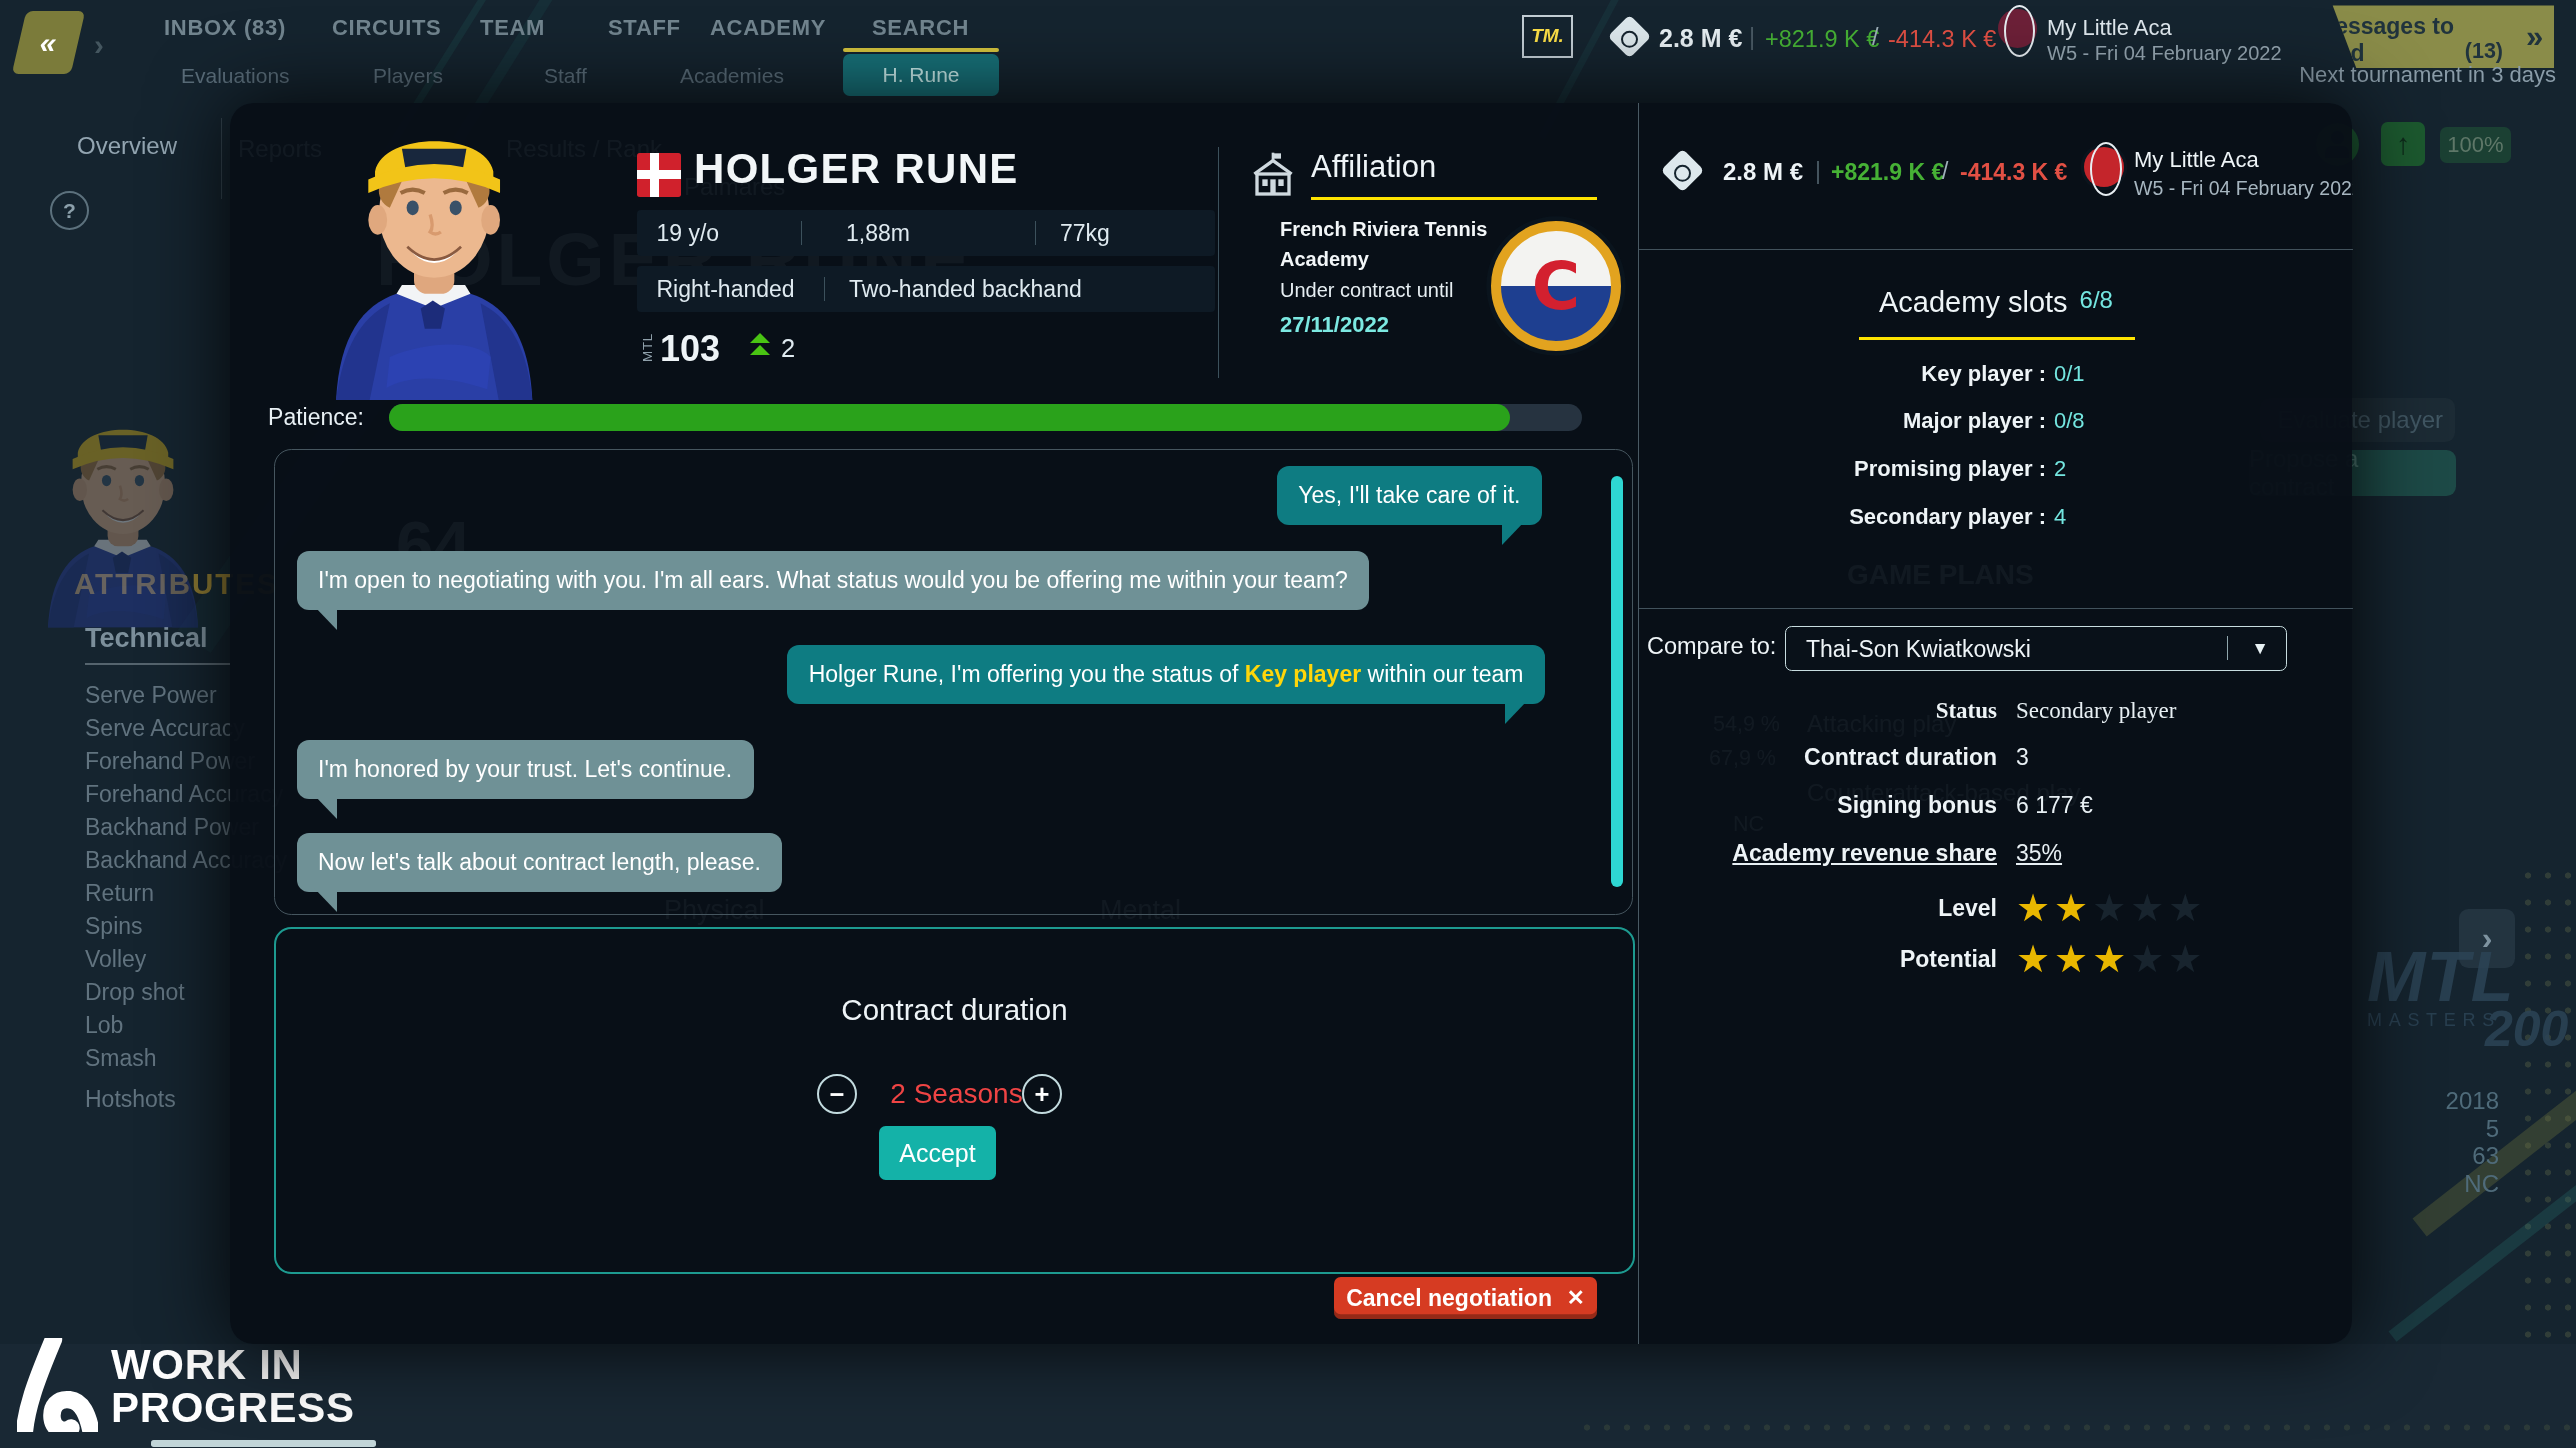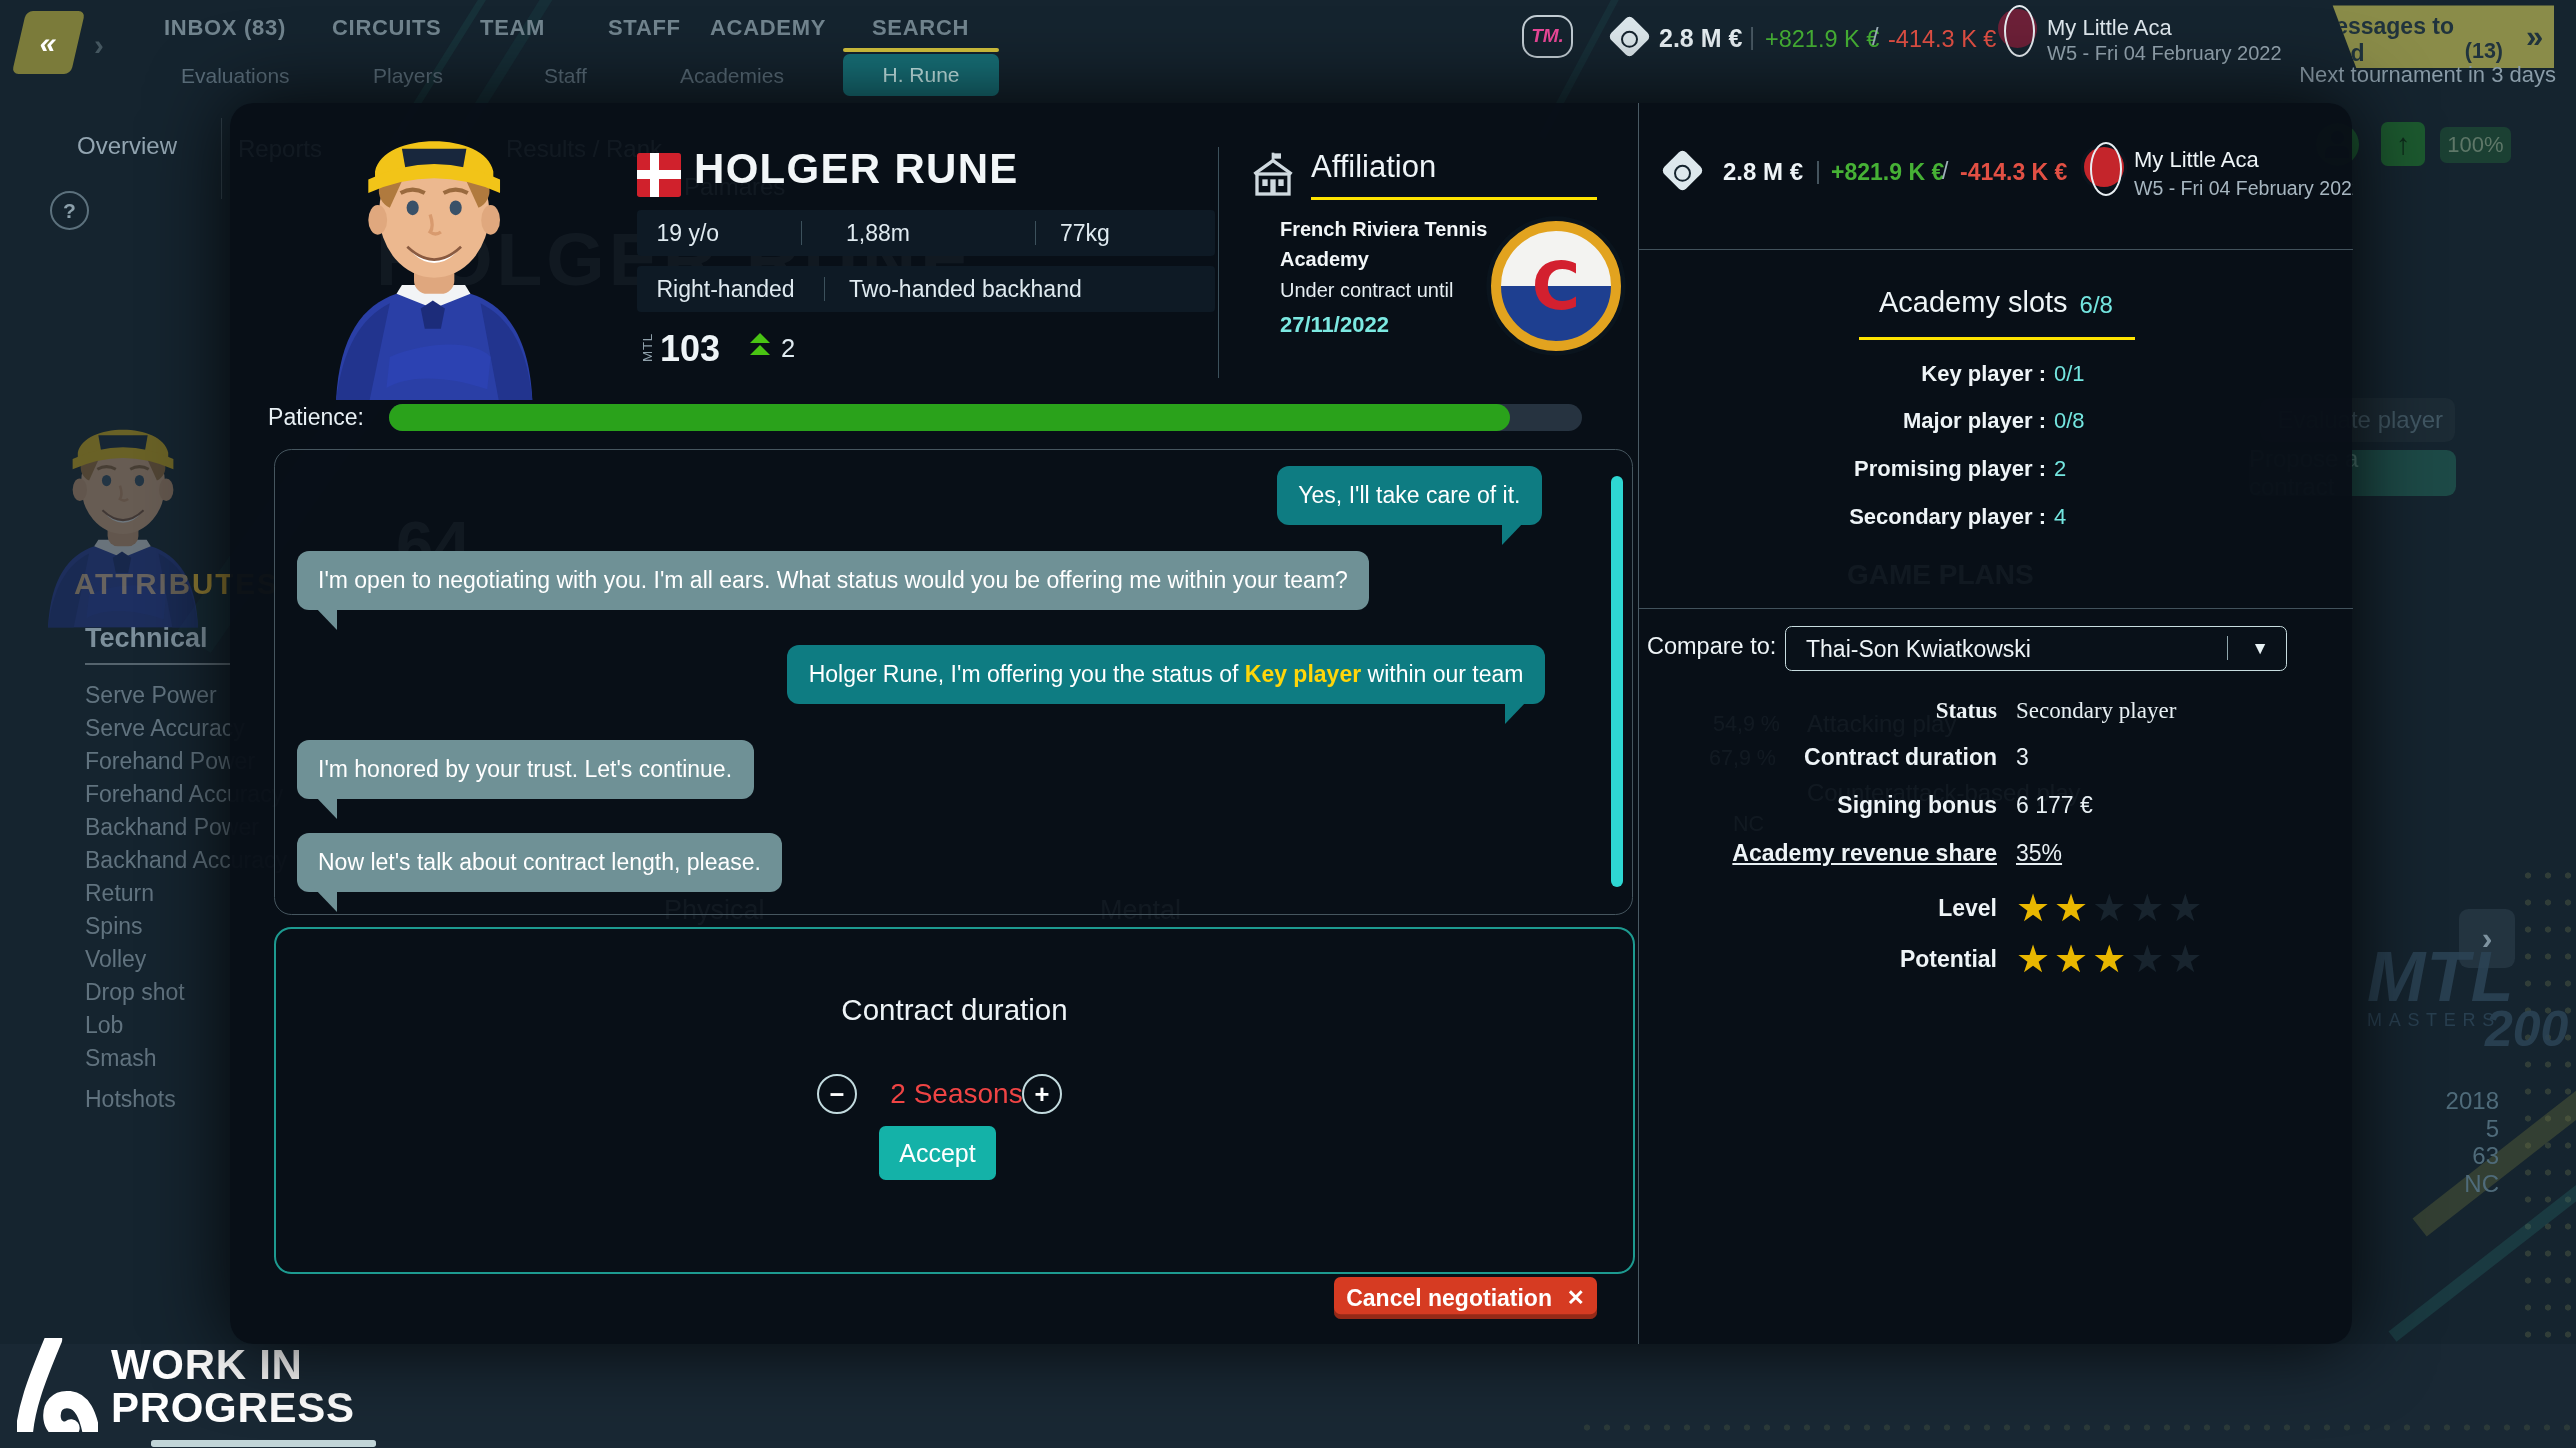--- a/index.html
+++ b/index.html
@@ -13,22 +13,22 @@
   .back-btn{position:absolute;left:19px;top:10.7px;width:59px;height:63px;background:#7b7b3a;
             transform:skewX(-13deg);border-radius:6.7px;display:flex;align-items:center;justify-content:center;
             color:#fff;font-size:29.5px;font-weight:bold;}
   .fwd{position:absolute;left:94px;top:28px;color:#44565f;font-size:29.5px;font-weight:bold;}
   .help{position:absolute;left:50px;top:191px;width:35px;height:35px;border:2.7px solid #5c717d;border-radius:50%;
         display:flex;align-items:center;justify-content:center;color:#8ca0ab;font-size:21px;font-weight:bold;}
   .active-tab{position:absolute;left:843px;top:54px;width:156px;height:42px;background:rgba(23,122,130,.9);
         border-radius:6.7px;display:flex;align-items:center;justify-content:center;color:#c9eded;font-size:21px;}
   .active-bar{position:absolute;left:843px;top:48px;width:156px;height:4px;background:#d6c53e;border-radius:2px;}
   
-  .tm{position:absolute;left:1522px;top:14.8px;width:47px;height:39px;border:2.7px solid #c3ced5;border-radius:15px;
-      display:flex;align-items:center;justify-content:center;font-size:19px;font-weight:bold;color:#ec4899;font-style:italic;}
+  .tm{position:absolute;left:1522px;top:14.8px;width:47px;height:39px;border:2.7px solid #c3ced5;border-radius:0;
+      display:flex;align-items:center;justify-content:center;font-size:19px;font-weight:bold;color:#fde047;font-style:italic;}
   .moneybag{width:31px;height:31px;background:#dde8ed;transform:rotate(45deg);border-radius:5.4px;position:absolute;}
   .moneybag::after{content:"";position:absolute;left:8.7px;top:8.7px;width:13.4px;height:13.4px;border:2.7px solid #15242f;border-radius:50%;}
   .ball{border-radius:50%;position:absolute;}
   .ball::after{content:"";position:absolute;left:15%;top:-12%;width:70%;height:124%;border:2.7px solid #e8eef2;border-radius:50%;}
   .msg-badge{position:absolute;left:2316px;top:5.4px;width:238px;height:63px;background:#8a8c49;
              clip-path:polygon(7% 0,100% 0,100% 100%,17% 100%);color:#20333d;}
   
   .attr-item{font-size:23px;color:#61737f;line-height:33px;}
   
   .dialog{position:absolute;left:230px;top:103px;width:2122px;height:1241px;background:rgba(8,15,23,.965);
@@ -315,21 +315,21 @@
       <div class="abs" style="left:176px;top:55px;font-size:23px;color:#4a5a64;">|</div>
       <div class="abs" style="left:192px;top:56px;font-size:23px;font-weight:bold;color:#46b135;">+821.9 K €</div>
       <div class="abs" style="left:303px;top:55px;font-size:23px;color:#9fb0ba;">/</div>
       <div class="abs" style="left:321px;top:56px;font-size:23px;font-weight:bold;color:#e25044;">-414.3 K €</div>
       <div class="ball" style="left:445px;top:44px;width:40px;height:40px;background:#c4252b;box-shadow:0 0 0 3.4px #0a141d;"></div>
       <div class="abs" style="left:495px;top:44px;font-size:22px;color:#eef4f7;">My Little Aca</div>
       <div class="abs" style="left:495px;top:74px;width:268px;font-size:19.5px;color:#a7b6c0;white-space:nowrap;">W5 - Fri 04 February 2022</div>
 
       <div class="abs" style="left:0;top:146px;width:100%;height:1.3px;background:#42525c;"></div>
 
-      <div class="abs" style="left:0;top:183px;width:100%;display:flex;justify-content:center;align-items:flex-end;gap:12px;">
+      <div class="abs" style="left:0;top:183px;width:100%;display:flex;justify-content:center;align-items:flex-start;gap:12px;">
         <span style="font-size:29px;color:#eef4f7;">Academy slots</span>
         <span style="font-size:24px;" class="cyan">6/8</span>
       </div>
       <div class="abs" style="left:220px;top:234px;width:276px;height:3.4px;background:#ffe400;"></div>
       <div class="srow" style="top:258px;">
           <span class="l">Key player :</span>
           <span class="cyan">0/1</span>
         </div>
       <div class="srow" style="top:305px;">
           <span class="l">Major player :</span>

